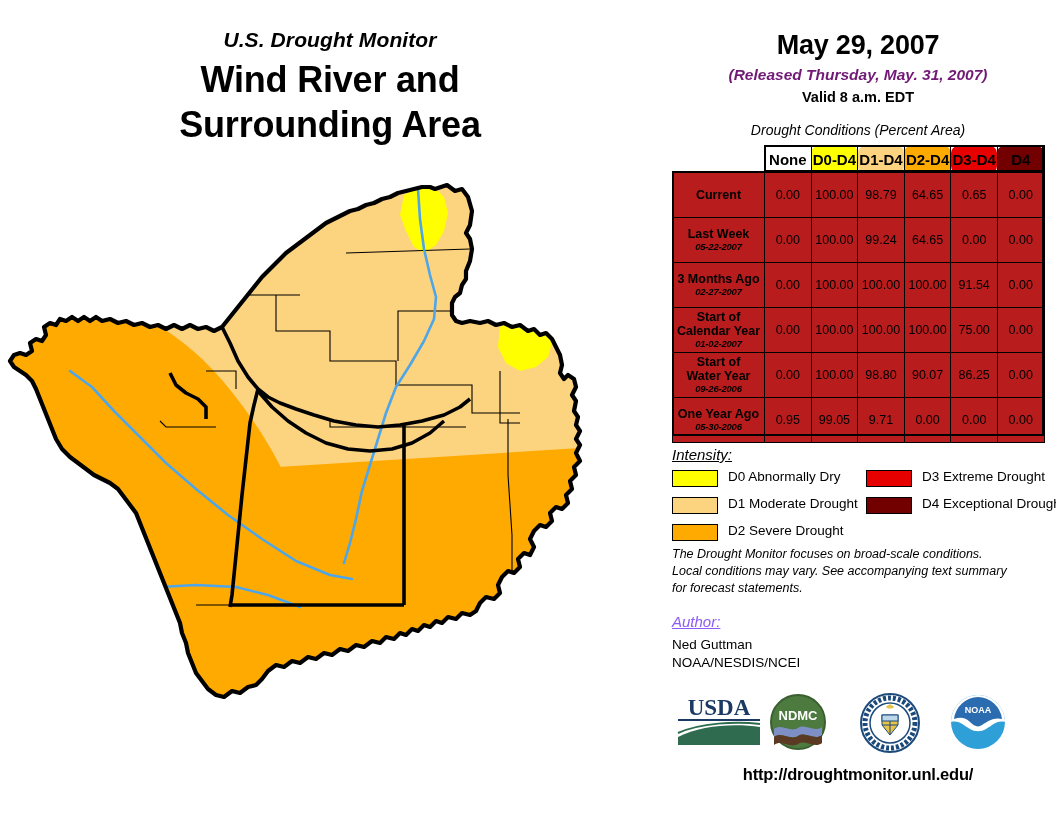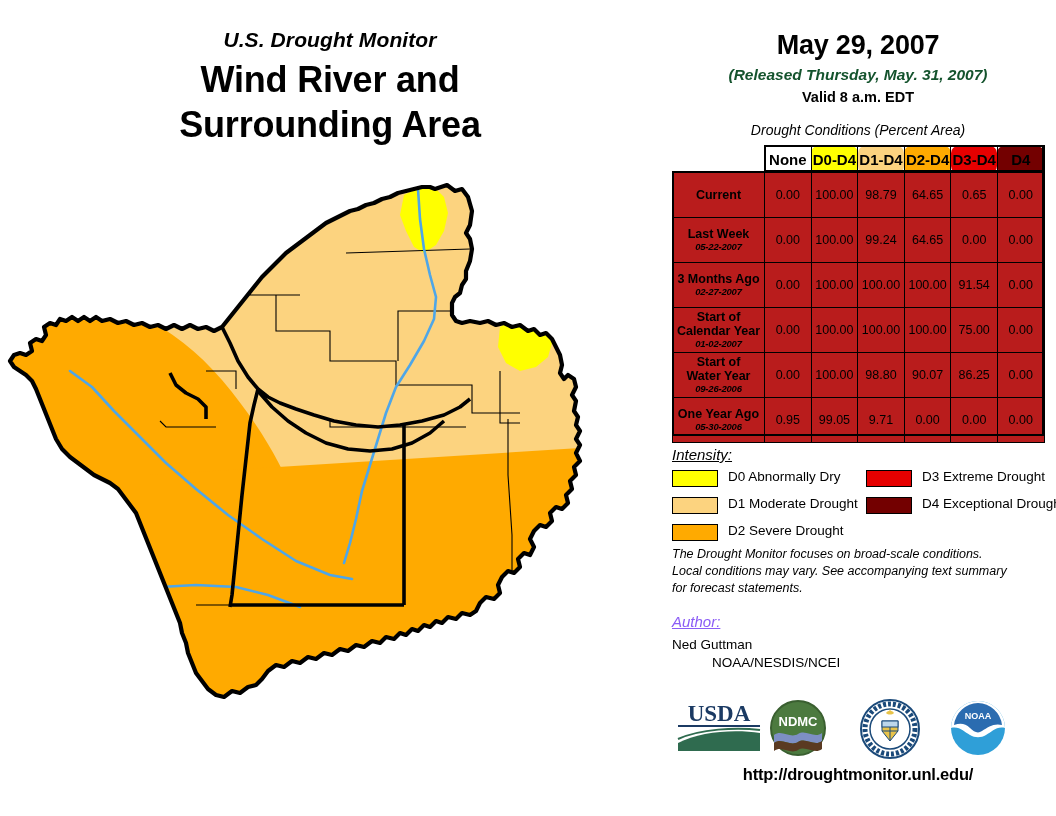--- a/index.html
+++ b/index.html
@@ -26,21 +26,21 @@
 
   
   #right-col{position:absolute;left:660px;top:0;width:396px;height:816px;}
 
   #date-line{
     position:absolute;left:0;top:30px;width:396px;text-align:center;
     font-size:27px;font-weight:bold;color:#000;letter-spacing:-.2px;
   }
   #released-line{
     position:absolute;left:0;top:66px;width:396px;text-align:center;
-    font-size:15.5px;font-weight:bold;font-style:italic;color:#14532d;
+    font-size:15.5px;font-weight:bold;font-style:italic;color:#701a75;
   }
   #valid-line{
     position:absolute;left:0;top:89px;width:396px;text-align:center;
     font-size:14.5px;font-weight:bold;color:#000;
   }
   #table-caption{
     position:absolute;left:0;top:122px;width:396px;text-align:center;
     font-size:14px;font-style:italic;color:#000;
   }
 
@@ -98,24 +98,24 @@
   
   #disclaimer{
     position:absolute;left:12px;top:546px;width:370px;
     font-size:12.5px;font-style:italic;color:#000;line-height:1.34;
   }
   #author-title{
     position:absolute;left:12px;top:613px;font-size:15px;font-style:italic;
     color:#8b5cf6;text-decoration:underline;
   }
   #author-name{position:absolute;left:12px;top:637px;font-size:13.5px;color:#000;}
-  #author-org{position:absolute;left:12px;top:655px;font-size:13.5px;color:#000;margin-left:40px;}
-
-  
-  #logos{position:absolute;left:0;top:693px;width:396px;height:62px;margin-top:6px;}
+  #author-org{position:absolute;left:12px;top:655px;font-size:13.5px;color:#000;}
+
+  
+  #logos{position:absolute;left:0;top:693px;width:396px;height:62px;}
   .logo{position:absolute;top:0;}
   #url-line{
     position:absolute;left:0;top:765px;width:396px;text-align:center;
     font-size:16.5px;font-weight:bold;color:#000;letter-spacing:-.2px;
   }
 </style>
 </head>
 <body>
 
 <div class="page">

